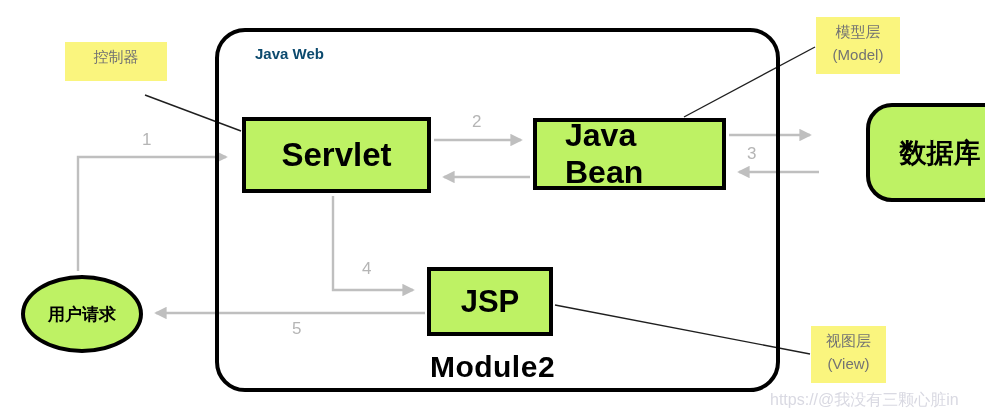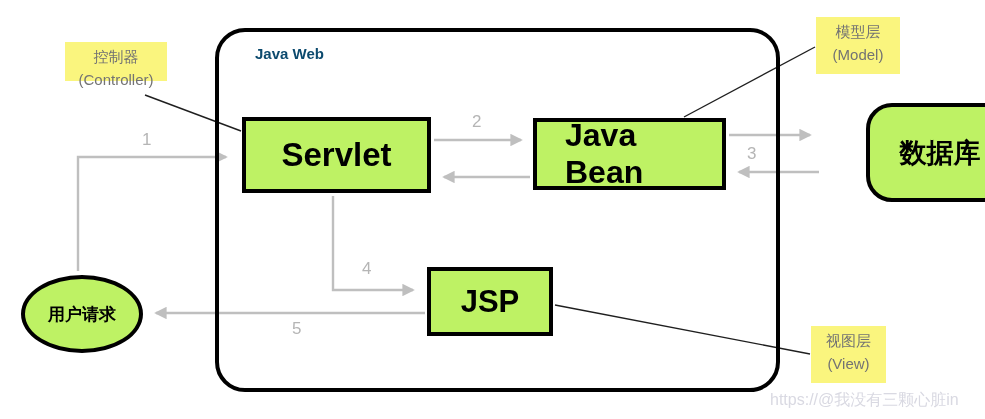--- a/index.html
+++ b/index.html
@@ -75,30 +75,30 @@
 
     <line class="wire" x1="425" y1="313" x2="156" y2="313" marker-end="url(#arrowhead)"></line>
 
     <line class="callout" x1="145" y1="95" x2="241" y2="131"></line>
     <line class="callout" x1="684" y1="117" x2="815" y2="47"></line>
     <line class="callout" x1="555" y1="305" x2="810" y2="354"></line>
   </svg>
 
   <div class="module"></div>
   <div class="module-title">Java Web</div>
+  <div class="module-footer">Module2</div>
 
   <div class="node node-servlet">Servlet</div>
   <div class="node node-javabean">Java Bean</div>
   <div class="node node-jsp">JSP</div>
   <div class="node node-database">数据库</div>
   <div class="node node-ellipse">用户请求</div>
 
   <div class="note note-controller">
     <div>控制器</div>
-    <div>(Controller)</div>
   </div>
   <div class="note note-model">
     <div>模型层</div>
     <div>(Model)</div>
   </div>
   <div class="note note-view">
     <div>视图层</div>
     <div>(View)</div>
   </div>
 

